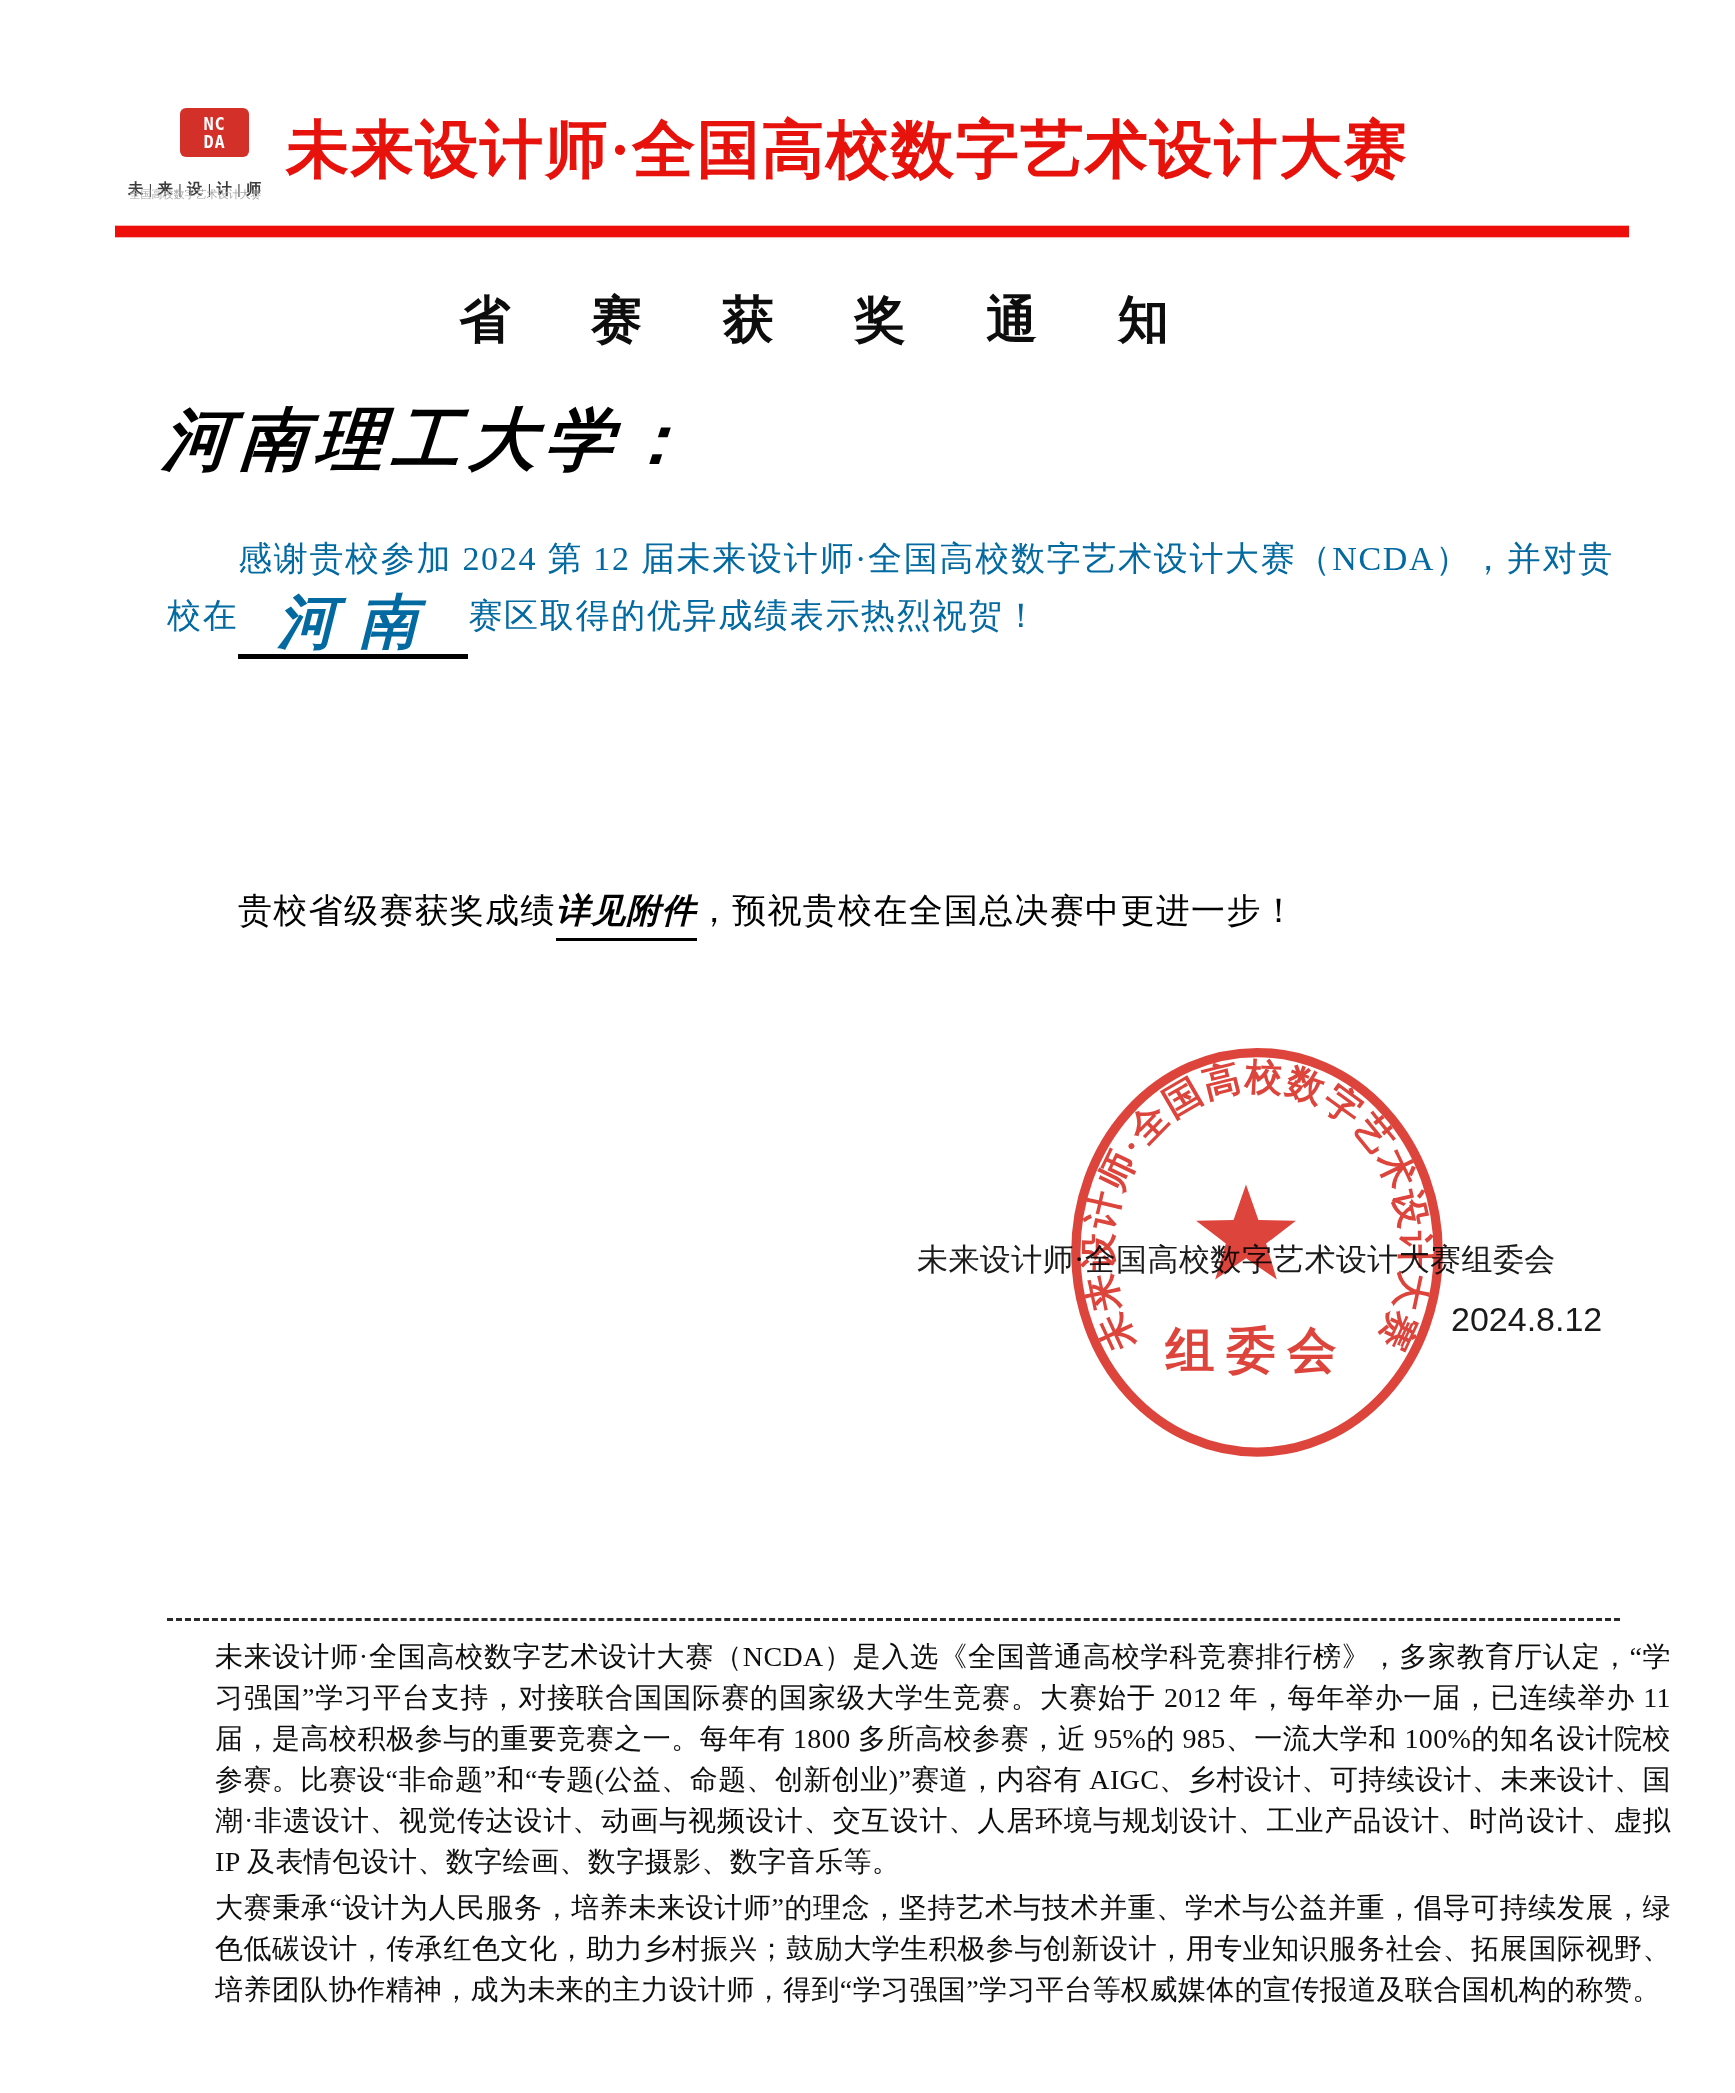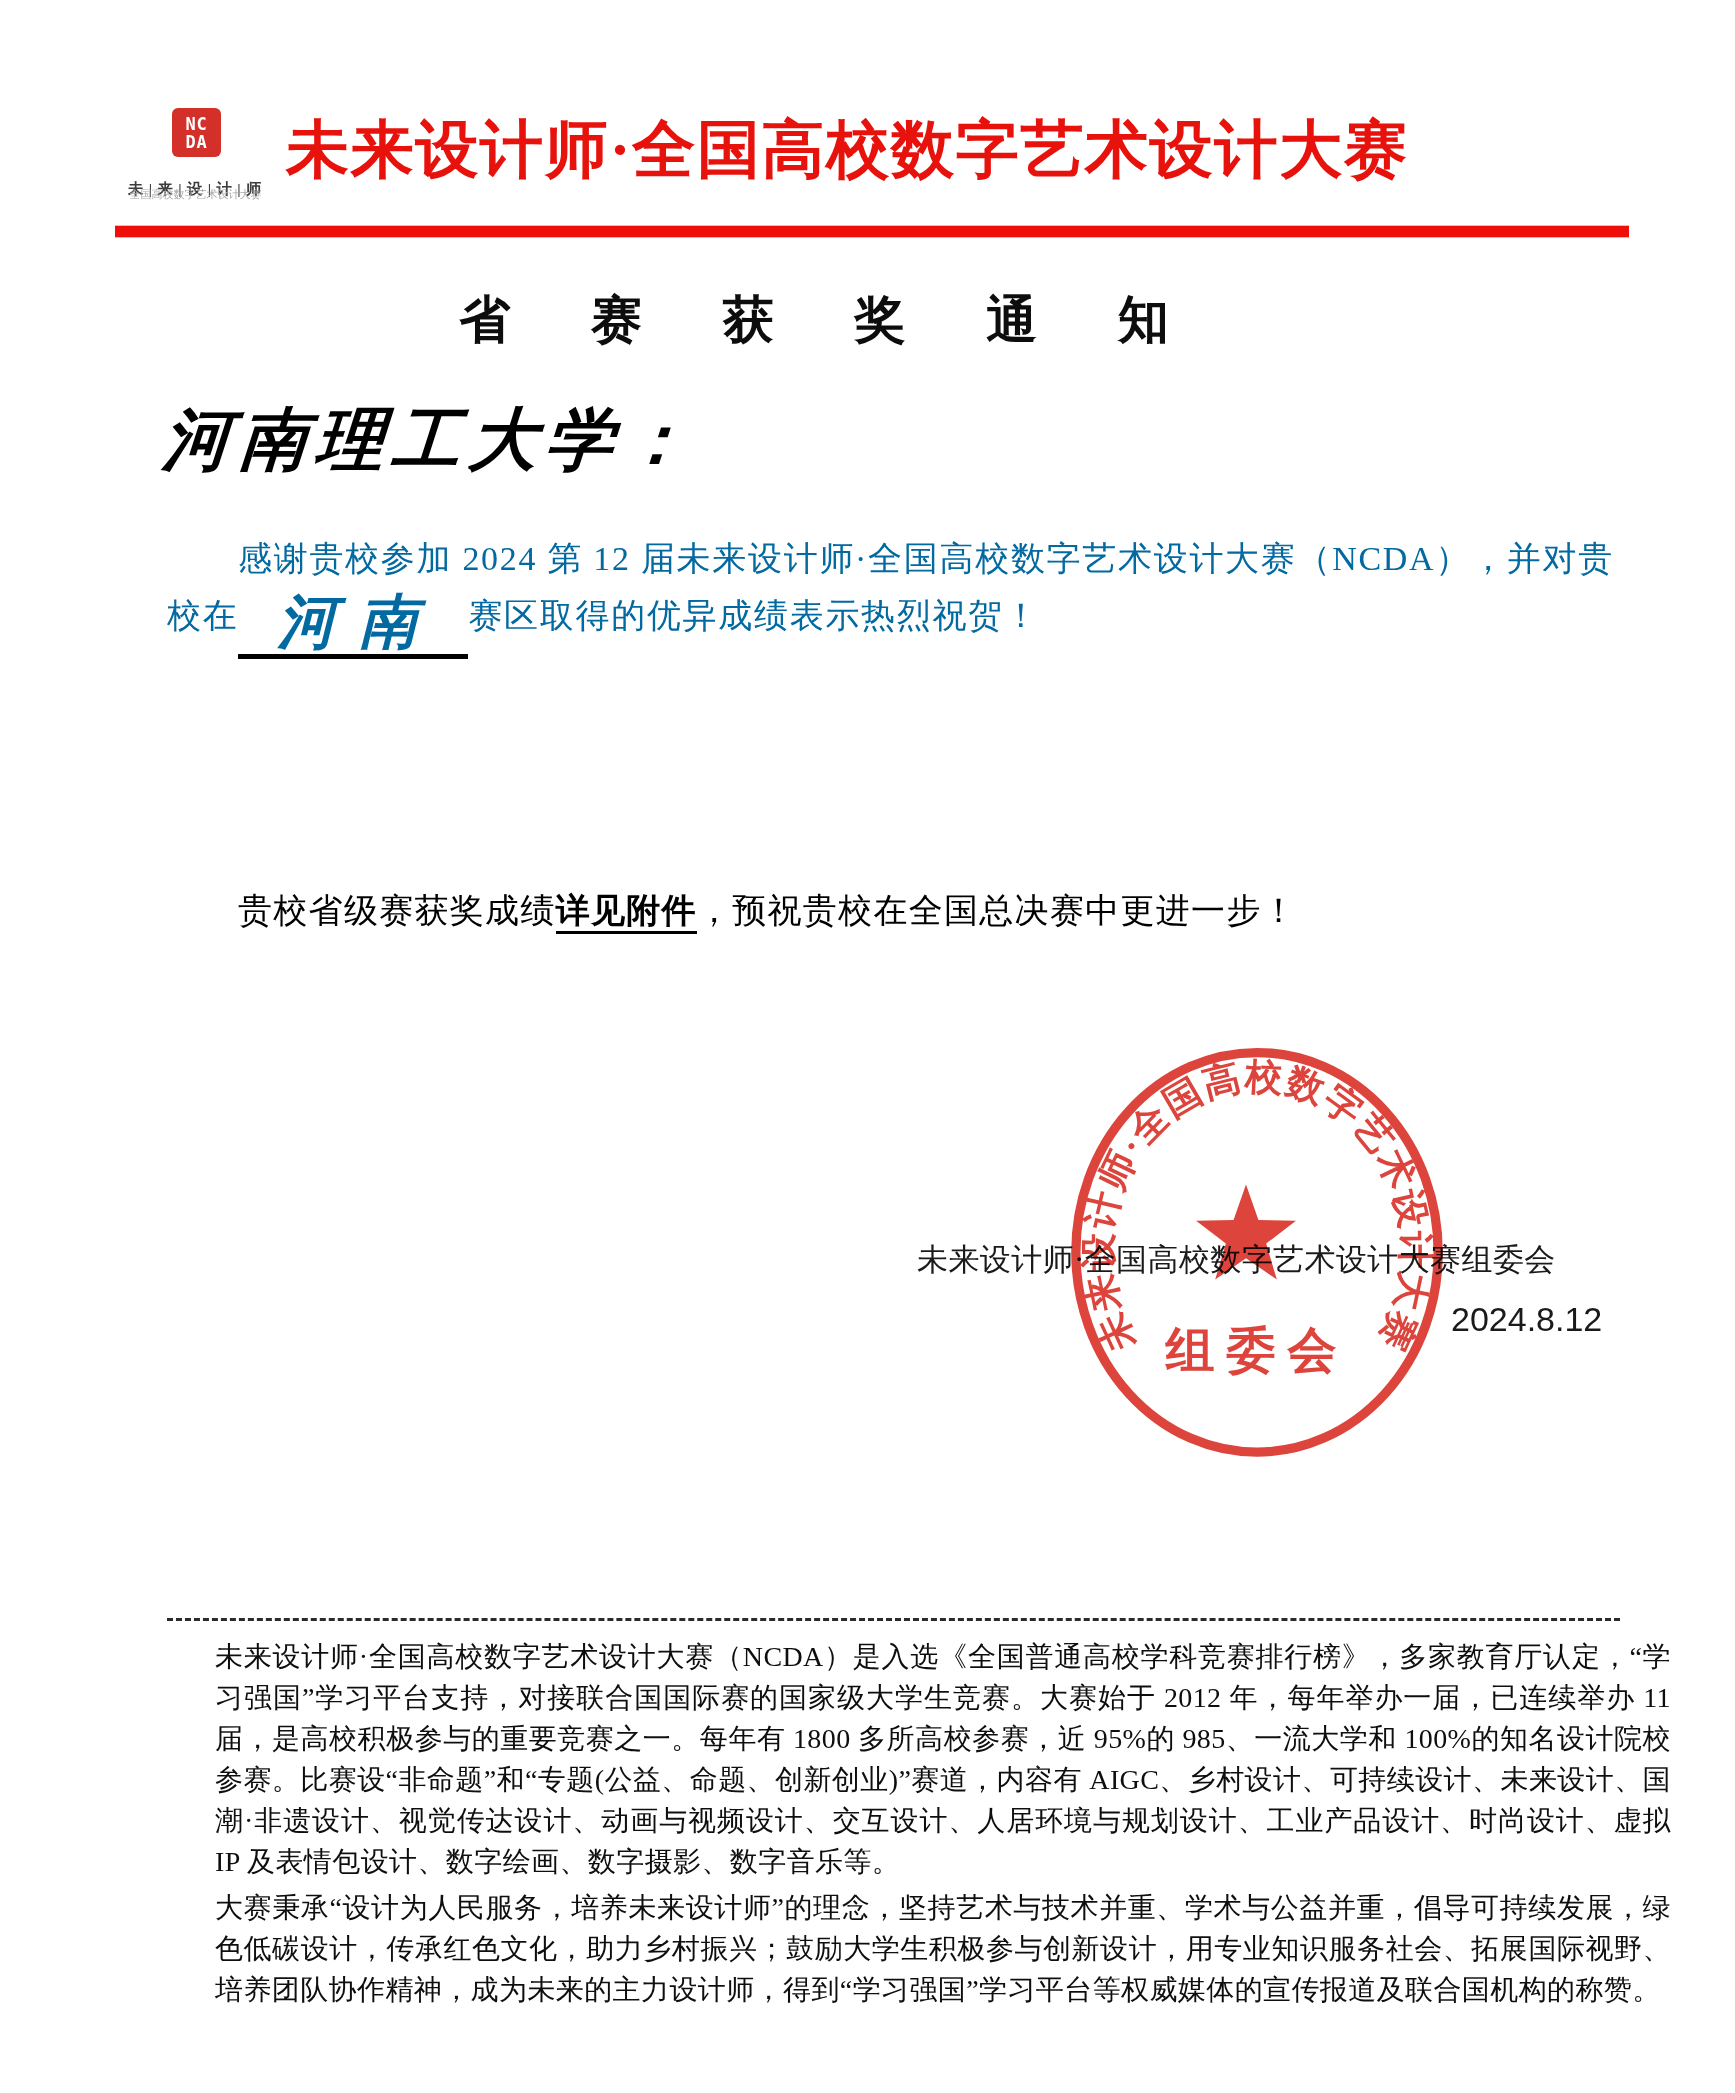--- a/index.html
+++ b/index.html
@@ -6,21 +6,21 @@
   .page{
     position:relative;
     width:1736px;height:2093px;
     background:#ffffff;
     font-family:"Liberation Serif","DejaVu Serif",serif;
     color:#111;
     overflow:hidden;
   }
   
   .logo-square{
-    position:absolute;left:172px;top:108px;width:49px;height:49px;
+    position:absolute;left:180px;top:108px;width:69px;height:49px;
     background:#d4302a;border-radius:6px;
     display:flex;flex-direction:column;align-items:center;justify-content:center;
     color:#fff;font-family:"DejaVu Sans Mono",monospace;font-weight:bold;
     font-size:17px;line-height:18px;letter-spacing:0.8px;
   }
   .brand-row{
     position:absolute;left:110px;top:165px;width:170px;text-align:center;
     font-size:15.3px;letter-spacing:0.8px;color:#3c3c3c;font-weight:bold;
     font-family:"Liberation Serif",serif;
     margin-top:14px;
@@ -70,21 +70,21 @@
     vertical-align:-15.3px;
     line-height:54px;
   }
   .para{
     position:absolute;left:167px;width:1454px;
     font-size:34px;line-height:61px;letter-spacing:1.3px;
     text-align:justify;color:#000;
   }
   .p2{top:676px;text-indent:71px;}
   .p3{top:880px;text-indent:71px;}
-  .attach-ref{font-weight:bold;border-bottom:3.4px solid #000;padding-bottom:2px;}
+  .attach-ref{font-weight:bold;border-bottom:3.4px solid #000;padding-bottom:9px;font-style:italic;}
   
   .sig-org{
     position:absolute;left:917px;top:1239px;
     font-size:31px;color:#1a1a1a;white-space:nowrap;letter-spacing:0.4px;
   }
   .sig-date{
     position:absolute;left:1451px;top:1300px;
     font-size:34px;color:#1a1a1a;
     font-family:"Liberation Sans","DejaVu Sans",sans-serif;
   }

